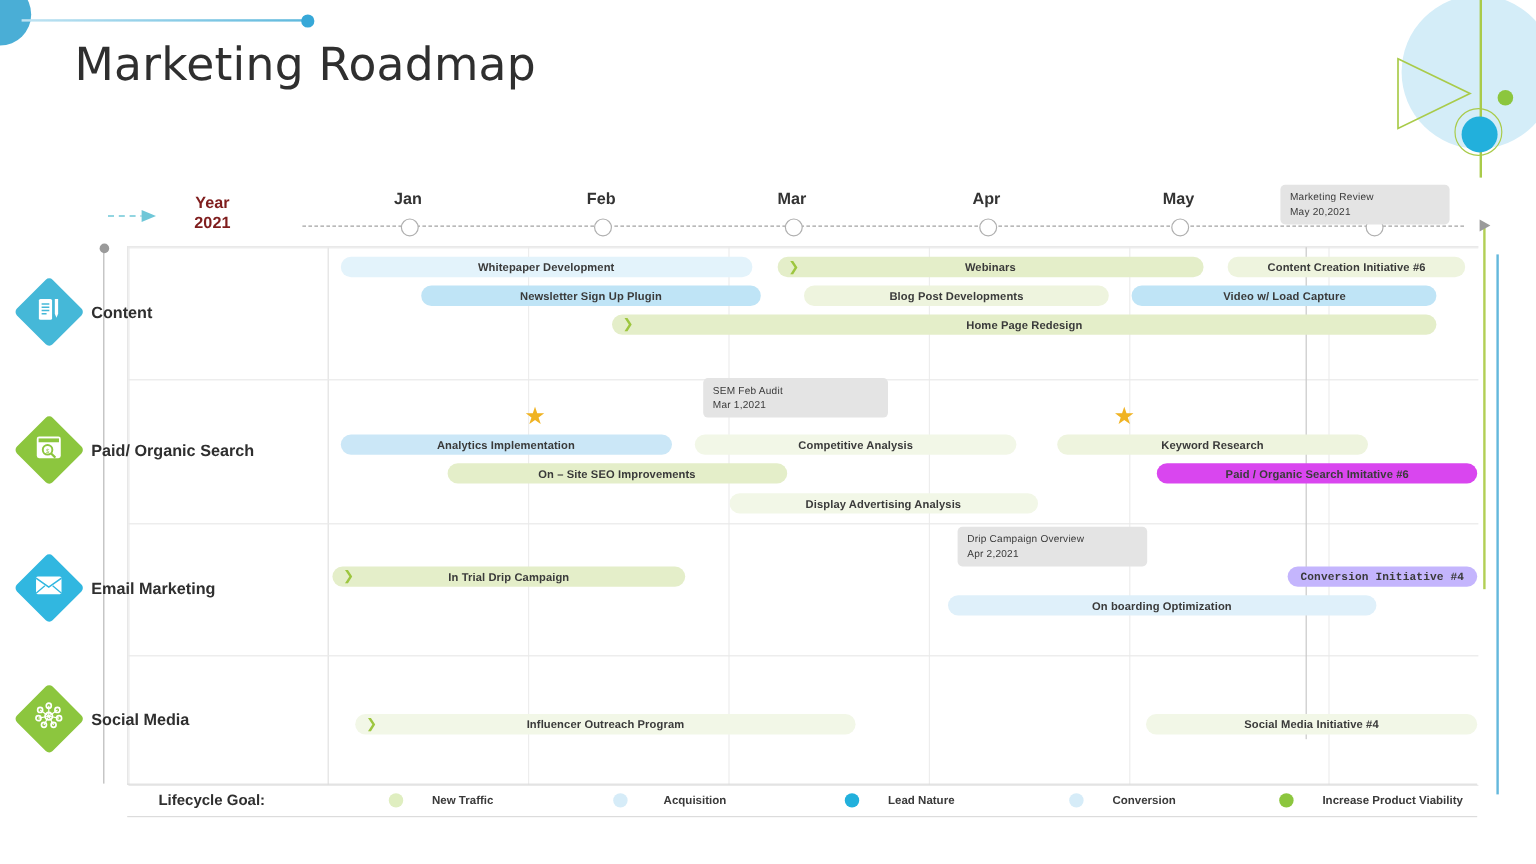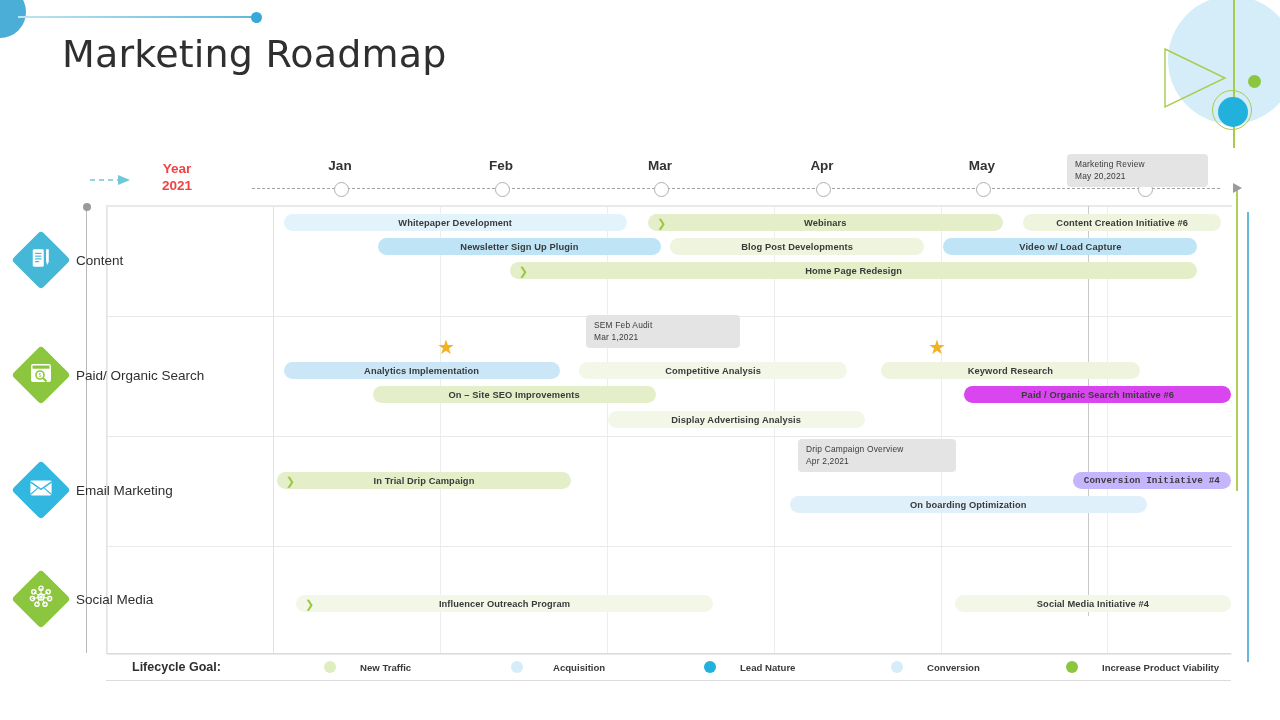--- a/index.html
+++ b/index.html
@@ -49,21 +49,21 @@
   #chart{position:absolute;left:86px;top:155px;width:1145px;height:520px;}
 
   
   #spine{position:absolute;left:0px;top:50px;width:1px;height:448px;background:#b9b9b9;}
   #spine-dot{position:absolute;left:-3.5px;top:48px;width:8px;height:8px;border-radius:50%;
     background:#9a9a9a;}
   #spine-arrow{position:absolute;left:4px;top:18px;width:40px;height:14px;}
 
   
   #year-label{position:absolute;left:46px;top:5px;width:90px;
-    text-align:center;font-size:13.5px;font-weight:700;line-height:17px;color:#ef4444;}
+    text-align:center;font-size:13.5px;font-weight:700;line-height:17px;color:#7f1d1d;}
 
   
   #axis{position:absolute;left:166px;top:33px;width:980px;height:2px;}
   .axis-dash{position:absolute;left:0;top:0;width:968px;height:0;
     border-top:1.6px dashed #a2a2a2;}
   .axis-arrow{position:absolute;right:-10px;top:-5px;width:0;height:0;
     border-top:5px solid transparent;border-bottom:5px solid transparent;
     border-left:9px solid #9b9b9b;}
   .axis-node{position:absolute;top:-6px;width:13px;height:13px;border-radius:50%;
     background:#ffffff;border:1.3px solid #b0b0b0;}
@@ -75,21 +75,21 @@
     border-left:1px solid #e2e2e2;border-top:1px solid #e9e9e9;}
   .vline{position:absolute;top:0;width:1px;height:100%;background:#ededed;}
   .rowline{position:absolute;left:0;width:100%;height:1px;background:#e9e9e9;}
   .catline{position:absolute;top:0;left:166px;width:1px;height:100%;background:#e2e2e2;}
 
   
   .cat{position:absolute;left:-66px;display:flex;align-items:center;gap:14px;}
   .diamond{width:42px;height:42px;transform:rotate(45deg);border-radius:4px;
     display:flex;align-items:center;justify-content:center;flex:none;}
   .diamond .glyph{transform:rotate(-45deg);display:block;}
-  .cat-label{font-size:13.5px;font-weight:400;color:#2f2f2f;white-space:nowrap;}
+  .cat-label{font-size:13.5px;font-weight:700;color:#2f2f2f;white-space:nowrap;}
 
   
   .bar{position:absolute;height:17px;border-radius:9px;
     display:flex;align-items:center;justify-content:center;
     font-size:9.3px;font-weight:700;color:#3a3a3a;white-space:nowrap;letter-spacing:.1px;}
   .bar .chev{position:absolute;left:9px;top:50%;transform:translateY(-50%);
     font-size:11px;font-weight:700;color:#9dc63f;line-height:1;}
 
   
   .star{position:absolute;font-size:20px;color:#f0b323;line-height:1;}
@@ -222,21 +222,21 @@
     <div class="bar" style="left: 197.508px; width: 343.322px; top: 59px; background: rgb(227, 243, 251);">
       <span>Whitepaper Development</span>
     </div>
     <div class="bar" style="left: 561.928px; width: 354.83px; top: 59px; background: rgb(228, 238, 201);">
       <span class="chev">❯</span>
       <span>Webinars</span>
     </div>
     <div class="bar" style="left: 936.897px; width: 198.513px; top: 59px; background: rgb(238, 244, 222);">
       <span>Content Creation Initiative #6</span>
     </div>
-    <div class="bar" style="left: 292px; width: 282.905px; top: 83px; background: rgb(191, 228, 246); justify-content: center;">
+    <div class="bar" style="left: 265px; width: 282.905px; top: 83px; background: rgb(191, 228, 246); justify-content: center;">
       <span>Newsletter Sign Up Plugin</span>
     </div>
     <div class="bar" style="left: 857.3px; width: 254.135px; top: 83px; background: rgb(191, 228, 246);">
       <span>Video w/ Load Capture</span>
     </div>
     <div class="bar" style="left: 583.985px; width: 254.135px; top: 83px; background: rgb(238, 244, 222);">
       <span>Blog Post Developments</span>
     </div>
     <div class="bar" style="left: 423.832px; width: 687.603px; top: 107px; background: rgb(228, 238, 201);">
       <span class="chev">❯</span>

